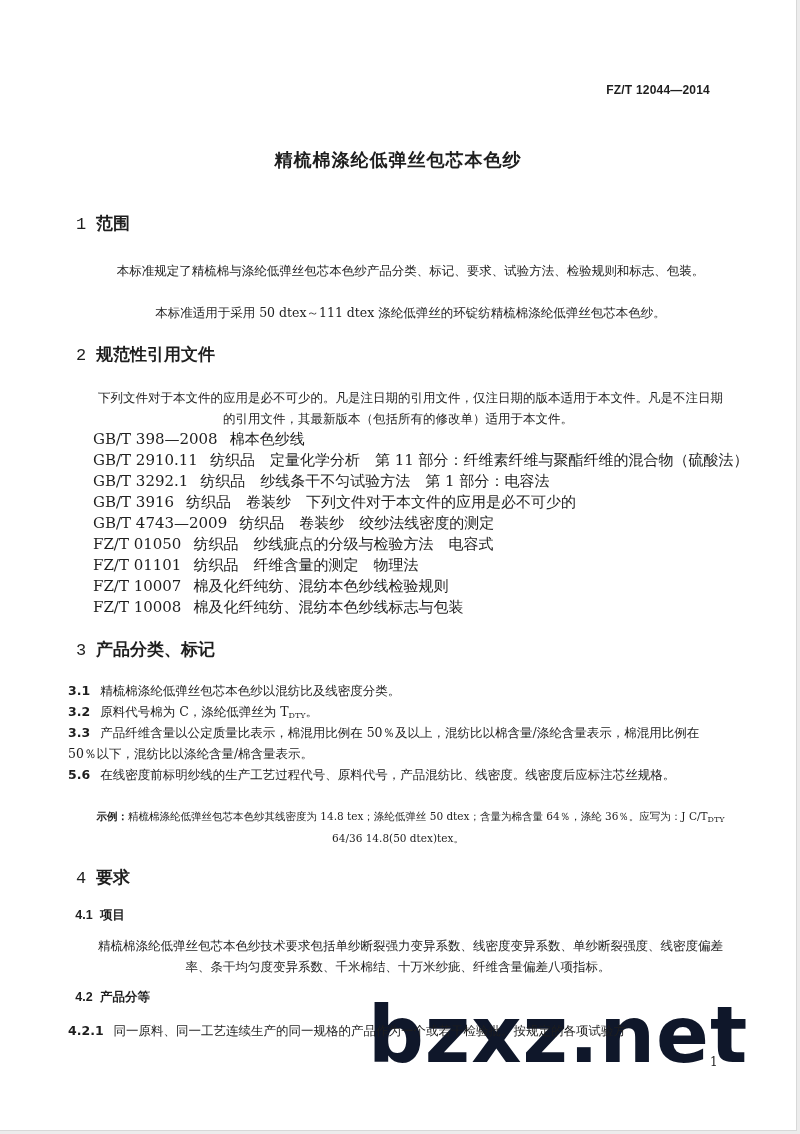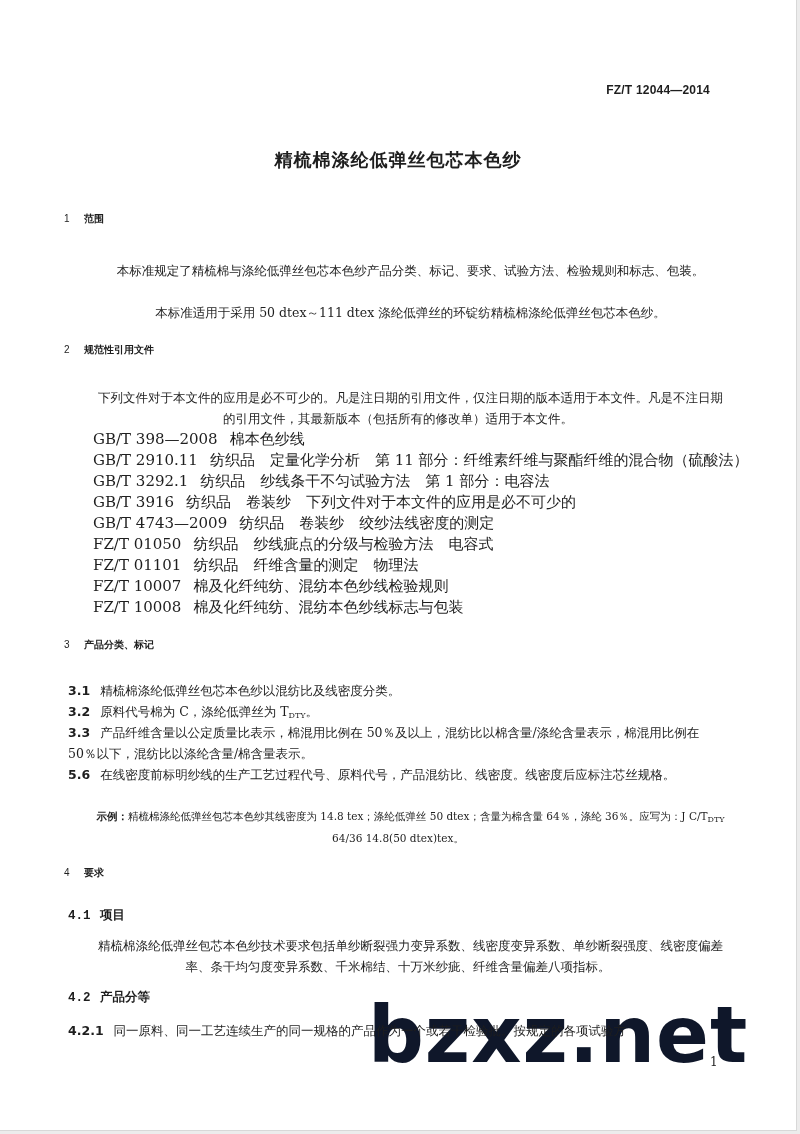--- a/index.html
+++ b/index.html
@@ -7,32 +7,32 @@
     width: 800px; height: 1134px; background: #ececec; position: relative; overflow: hidden;
     font-family: "DejaVu Serif", "Liberation Serif", serif; color: #1e1e1e;
   }
   .page {
     position: absolute; left: 0; top: 0; width: 796px; height: 1130px; background: #ffffff;
     border-right: 1px solid #d8d8d8; border-bottom: 1px solid #d8d8d8;
   }
   .abs { position: absolute; white-space: nowrap; }
   .std-code { right: 86px; top: 83px; font-family: "Liberation Sans", "DejaVu Sans", sans-serif; font-size: 12px; font-weight: bold; letter-spacing: 0.2px; }
   .doc-title { left: 0; width: 796px; text-align: center; top: 148px; font-family: "DejaVu Sans", sans-serif; font-size: 18px; font-weight: bold; letter-spacing: 1px; }
-  .h1 { left: 64px; font-family: Liberation Sans, sans-serif; font-size: 10px; font-weight: bold; }
+  .h1 { left: 76px; font-family: Liberation Mono, monospace; font-size: 17px; font-weight: bold; }
   .h1 .num { display: inline-block; width: 20px; font-weight: normal; }
   .p { left: 68px; font-size: 12.5px; line-height: 21px; white-space: normal; width: 660px; }
   .indent { text-indent: 25px; text-align: center; }
   .ref { left: 93px; font-size: 15px; }
   .ref .code { display: inline-block; margin-right: 12px; }
   .clause { left: 68px; font-size: 12.5px; line-height: 21px; white-space: normal; width: 660px; }
   .clause .cnum { font-family: "DejaVu Sans", sans-serif; font-weight: bold; display: inline-block; margin-right: 10px; }
   .sub { font-size: 8px; vertical-align: -2px; }
   .example { left: 68px; font-size: 10.5px; line-height: 18px; white-space: normal; width: 660px; }
   .example .lead { font-family: "DejaVu Sans", sans-serif; font-weight: bold; margin-top: 36px; }
-  .h2 { left: 68px; font-family: Liberation Mono, monospace; font-size: 12.5px; font-weight: bold; }
+  .h2 { left: 68px; font-family: Liberation Sans, sans-serif; font-size: 12.5px; font-weight: bold; text-align: center; }
   .h2 .num { display: inline-block; width: 32px; }
   .page-num { left: 710px; top: 1055px; font-size: 12px; }
   .watermark {
     left: 368px; top: 990px; font-family: "DejaVu Sans", sans-serif; font-weight: bold;
     font-size: 78px; color: #0f172a; letter-spacing: 1px; z-index: 0;
   }
   .content { position: relative; z-index: 1; }
 </style>
 </head>
 <body>

